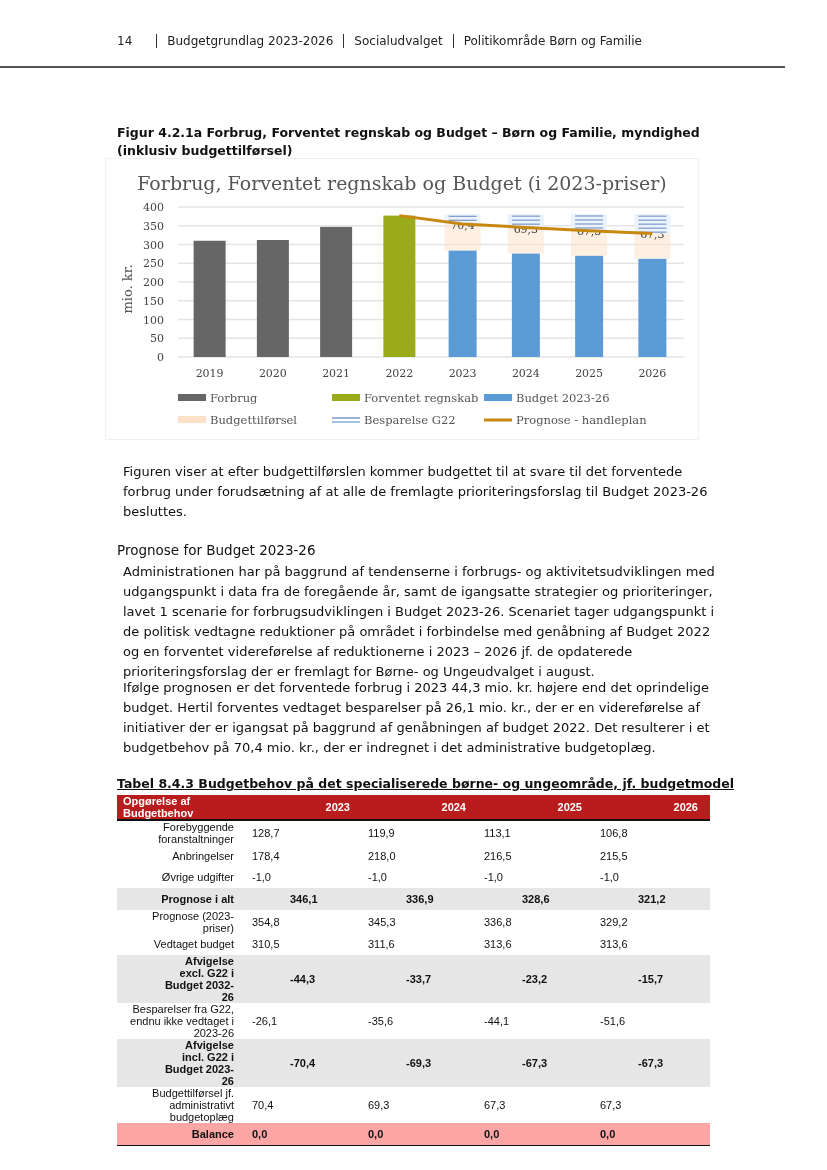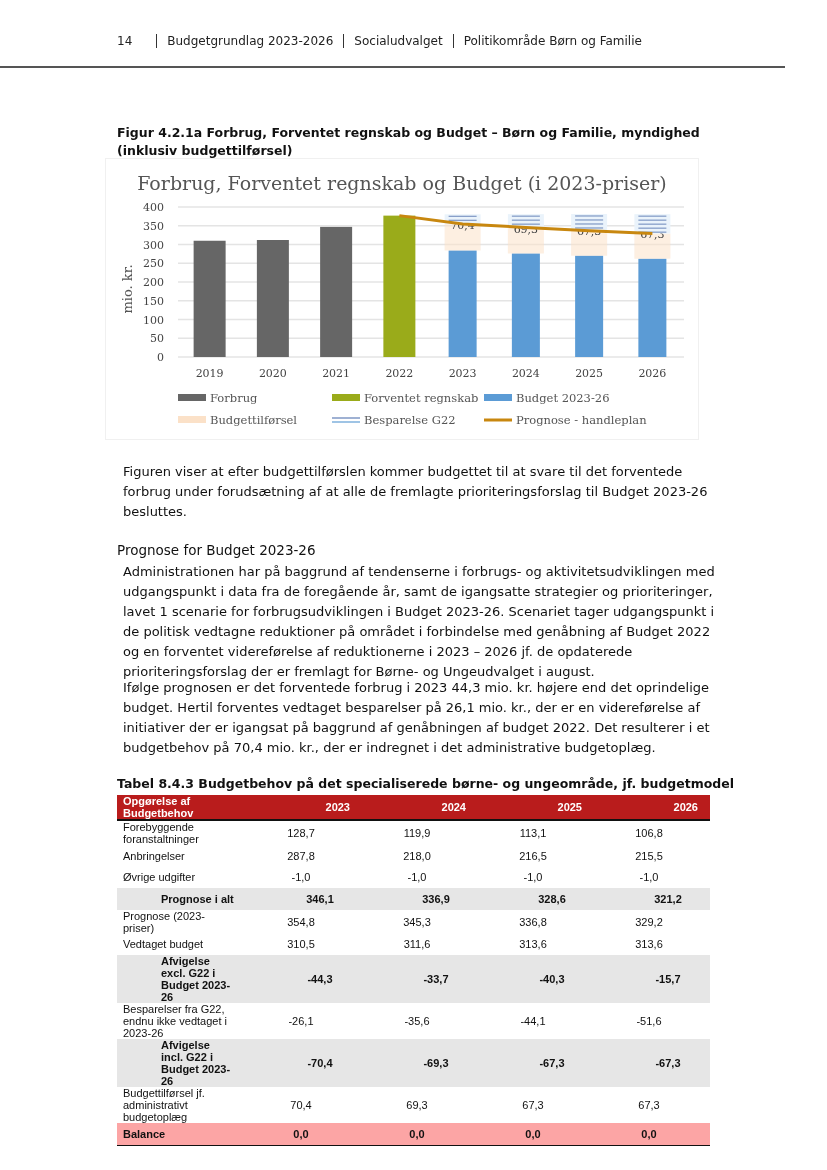--- a/index.html
+++ b/index.html
@@ -10,26 +10,26 @@
   .fig-caption { position:absolute; left:117px; top:124px; width:590px; font-weight:bold; font-size:12.5px; line-height:18px; color:#111; }
   .chart-box { position:absolute; left:105px; top:158px; width:592px; height:280px; background:#fff; border:1px solid #f0f0f0; }
   .chart-box svg { position:absolute; left:0; top:0; }
   .chart-title { font-family:"DejaVu Serif", serif; font-size:19px; fill:#555; }
   .tick { font-family:"DejaVu Serif", serif; font-size:11px; fill:#444; }
   .ylabel { font-family:"DejaVu Serif", serif; font-size:13px; fill:#555; }
   .legend-text { font-family:"DejaVu Serif", serif; font-size:11.5px; fill:#555; }
   .datalabel { font-family:"DejaVu Serif", serif; font-size:11px; fill:#444; }
   .body-text { position:absolute; left:123px; width:600px; font-size:13px; line-height:20px; color:#111; }
   .section-title { position:absolute; left:117px; top:542px; font-weight:normal; font-size:13.5px; }
-  .table-caption { position:absolute; left:117px; top:776px; font-weight:bold; font-size:12.5px; white-space:nowrap; }
+  .table-caption { position:absolute; left:117px; top:776px; font-weight:bold; font-size:12.5px; text-decoration:underline; white-space:nowrap; }
   table.bt { position:absolute; left:117px; top:795px; width:593px; border-collapse:collapse; font-family:"Liberation Sans", sans-serif; font-size:11px; }
   table.bt th { background:#b91c1c; color:#fff; text-align:right; font-weight:bold; height:22px; padding:0 12px 0 6px; border-bottom:2px solid #111; }
   table.bt th:first-child { text-align:left; }
-  table.bt td { height:21.5px; padding:0 12px 0 6px; text-align:center; color:#111; }
-  table.bt td:first-child { text-align:left;margin-left:36px; }
+  table.bt td { height:21.5px; padding:0 12px 0 6px; text-align:left; color:#111; }
+  table.bt td:first-child { text-align:right;margin-left:36px; }
   table.bt tr.bold td { font-weight:bold; background:#e6e6e6;padding-left:44px; }
   table.bt tr.last td { font-weight:bold; background:#fca5a5; border-bottom:1.5px solid #111; }
   table.bt td.c1, table.bt th.c1 { width:60px; }
 </style>
 </head>
 <body>
 
 <div class="header">
   <div class="header-text"><span>14</span><span style="display:inline-block;width:14px"></span><span class="sep"></span><span>Budgetgrundlag 2023-2026</span><span class="sep"></span><span>Socialudvalget</span><span class="sep"></span><span>Politikområde Børn og Familie</span></div>
 </div>
@@ -168,21 +168,21 @@
   <tbody id="table-body">
       <tr>
         <td>Forebyggende foranstaltninger</td>
         <td class="c1">128,7</td>
         <td class="c1">119,9</td>
         <td class="c1">113,1</td>
         <td class="c1">106,8</td>
       </tr>
       <tr>
         <td>Anbringelser</td>
-        <td class="c1">287,8</td>
+        <td class="c1">178,4</td>
         <td class="c1">218,0</td>
         <td class="c1">216,5</td>
         <td class="c1">215,5</td>
       </tr>
       <tr>
         <td>Øvrige udgifter</td>
         <td class="c1">-1,0</td>
         <td class="c1">-1,0</td>
         <td class="c1">-1,0</td>
         <td class="c1">-1,0</td>
@@ -202,24 +202,24 @@
         <td class="c1">329,2</td>
       </tr>
       <tr>
         <td>Vedtaget budget</td>
         <td class="c1">310,5</td>
         <td class="c1">311,6</td>
         <td class="c1">313,6</td>
         <td class="c1">313,6</td>
       </tr>
       <tr class="bold">
-        <td>Afvigelse excl. G22 i Budget 2023-26</td>
+        <td>Afvigelse excl. G22 i Budget 2032-26</td>
         <td class="c1">-44,3</td>
         <td class="c1">-33,7</td>
-        <td class="c1">-40,3</td>
+        <td class="c1">-23,2</td>
         <td class="c1">-15,7</td>
       </tr>
       <tr>
         <td>Besparelser fra G22, endnu ikke vedtaget i 2023-26</td>
         <td class="c1">-26,1</td>
         <td class="c1">-35,6</td>
         <td class="c1">-44,1</td>
         <td class="c1">-51,6</td>
       </tr>
       <tr class="bold">

